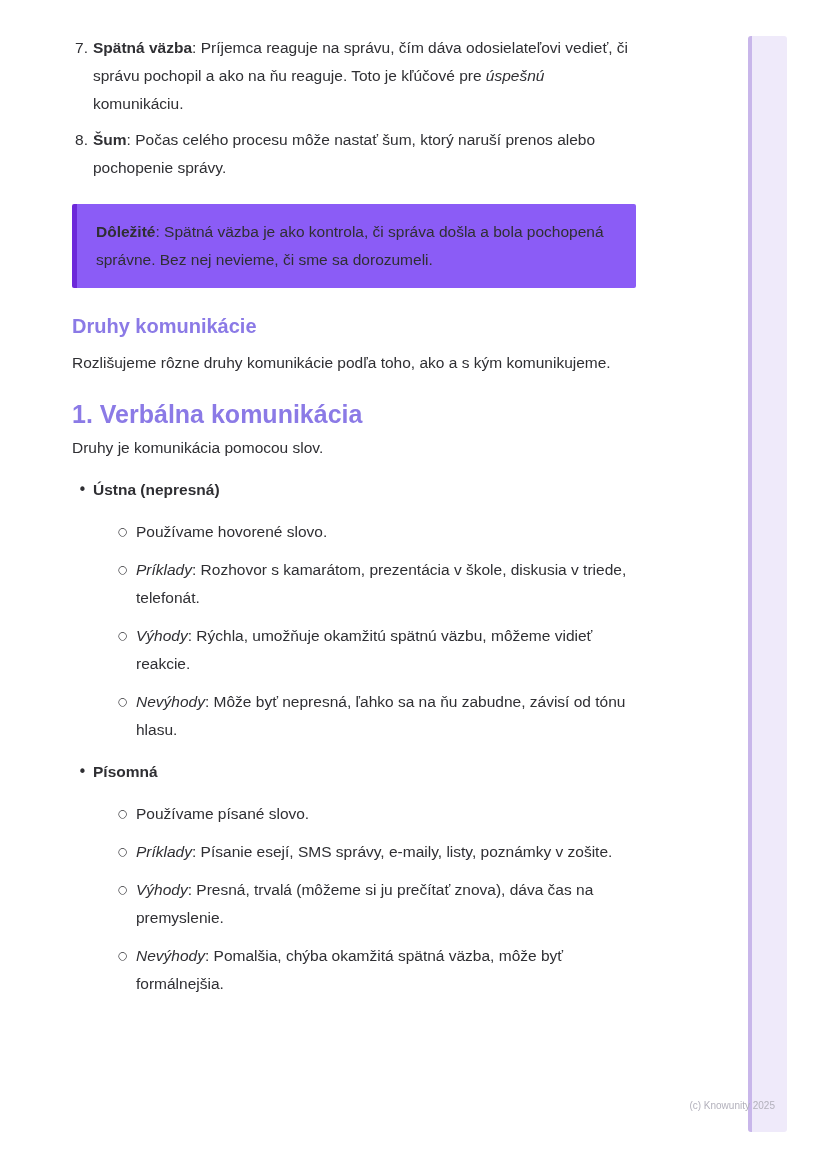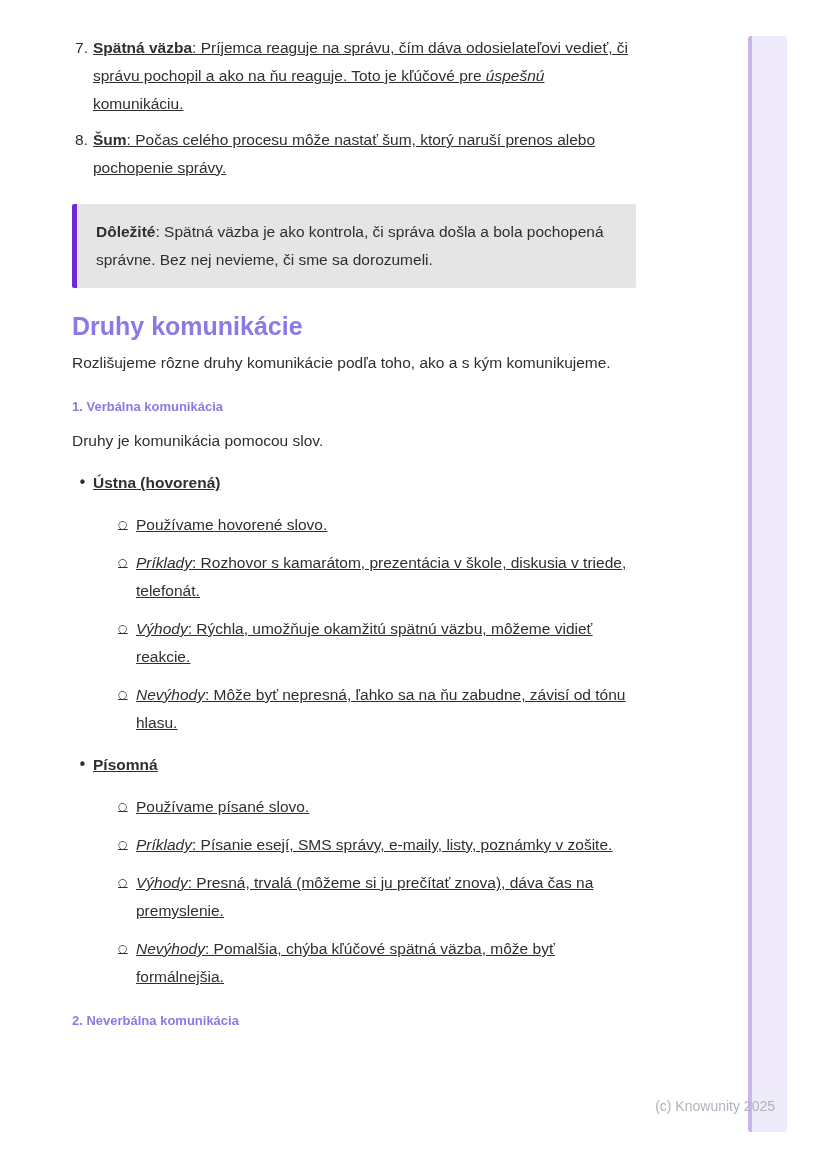--- a/index.html
+++ b/index.html
@@ -22,42 +22,42 @@
     font-size: 15.5px;
     line-height: 28px;
   }
   b { font-weight: bold; }
   i { font-style: italic; }
 
   
   .olist .oli { display: flex; align-items: flex-start; }
   .olist .oli + .oli { margin-top: 8px; }
   .num { width: 21px; text-align: right; padding-right: 5px; flex: 0 0 21px; }
-  .li-body { flex: 1; text-decoration: underline; }
+  .li-body { flex: 1; }
 
   
   .callout {
     margin-top: 22px;
-    background: #e5e5e5;
+    background: #8b5cf6;
     border-left: 5px solid #6d28d9;
     border-radius: 2px;
     padding: 14px 24px 14px 19px;
   }
 
   
   h2.sec {
     margin-top: 22px;
-    font-size: 25px;
+    font-size: 20px;
     line-height: 32px;
     font-weight: bold;
     color: #8b7ae6;
   }
   h3.sub {
-    margin-top: 17px;
-    font-size: 13px;
+    margin-top: 24px;
+    font-size: 25px;
     line-height: 26px;
     font-weight: bold;
     color: #8b7ae6;
   }
   p.para { margin-top: 7px; }
 
   
   .blist { margin-top: 14px; list-style: none; }
   .blist > .bli { display: flex; align-items: flex-start; }
   .blist > .bli + .bli { margin-top: 14px; }
@@ -86,21 +86,21 @@
     background: #efeafa;
     border-left: 4px solid #c8b6ea;
     border-radius: 3px;
   }
 
   
   .footer {
     position: absolute;
     top: 1100px;
     right: 53px;
-    font-size: 14px;
+    font-size: 10px;
     line-height: 12px;
     color: #b3b1bc;
     z-index: 2;
   }
 </style>
 </head>
 <body>
 
 <div class="content">
 
@@ -122,21 +122,21 @@
   <h2 class="sec">Druhy komunikácie</h2>
   <p class="para">Rozlišujeme rôzne druhy komunikácie podľa toho, ako a s kým komunikujeme.</p>
 
   <h3 class="sub">1. Verbálna komunikácia</h3>
   <p class="para">Druhy je komunikácia pomocou slov.</p>
 
   <ul class="blist">
     <li class="bli">
       <span class="m1">•</span>
       <div class="li-body">
-        <b>Ústna (hovorená)</b>
+        <b>Ústna (nepresná)</b>
         <ul class="sublist">
           <li class="sli">
             <span class="m2">○</span>
             <div class="li-body"><i></i><span>Používame hovorené slovo.</span></div>
           </li>
           <li class="sli">
             <span class="m2">○</span>
             <div class="li-body"><i>Príklady</i><span>: Rozhovor s kamarátom, prezentácia v škole, diskusia v triede, telefonát.</span></div>
           </li>
           <li class="sli">
@@ -163,26 +163,25 @@
           <li class="sli">
             <span class="m2">○</span>
             <div class="li-body"><i>Príklady</i><span>: Písanie esejí, SMS správy, e-maily, listy, poznámky v zošite.</span></div>
           </li>
           <li class="sli">
             <span class="m2">○</span>
             <div class="li-body"><i>Výhody</i><span>: Presná, trvalá (môžeme si ju prečítať znova), dáva čas na premyslenie.</span></div>
           </li>
           <li class="sli">
             <span class="m2">○</span>
-            <div class="li-body"><i>Nevýhody</i><span>: Pomalšia, chýba kľúčové spätná väzba, môže byť formálnejšia.</span></div>
+            <div class="li-body"><i>Nevýhody</i><span>: Pomalšia, chýba okamžitá spätná väzba, môže byť formálnejšia.</span></div>
           </li>
         </ul>
       </div>
     </li>
   </ul>
 
-  <h3 class="sub">2. Neverbálna komunikácia</h3>
 
 </div>
 
 <div class="stripe"></div>
 
 <div class="footer">(c) Knowunity 2025</div>
 
 </body></html>

